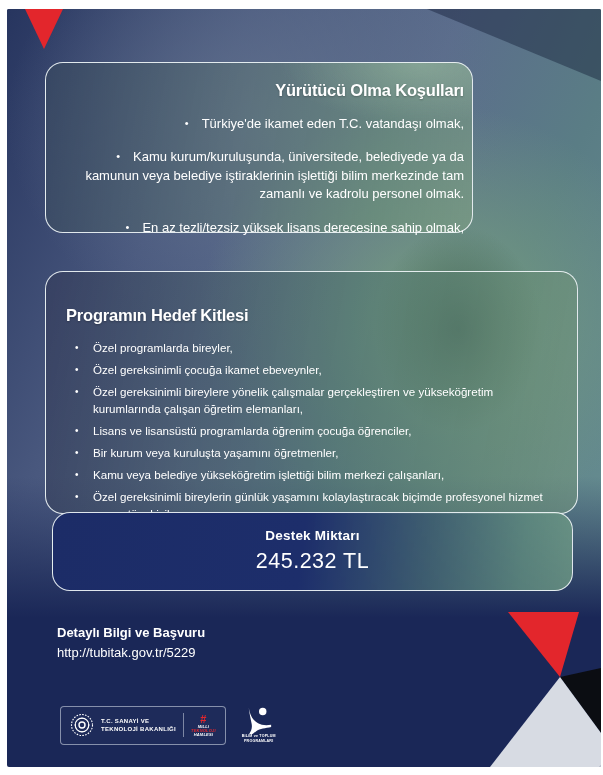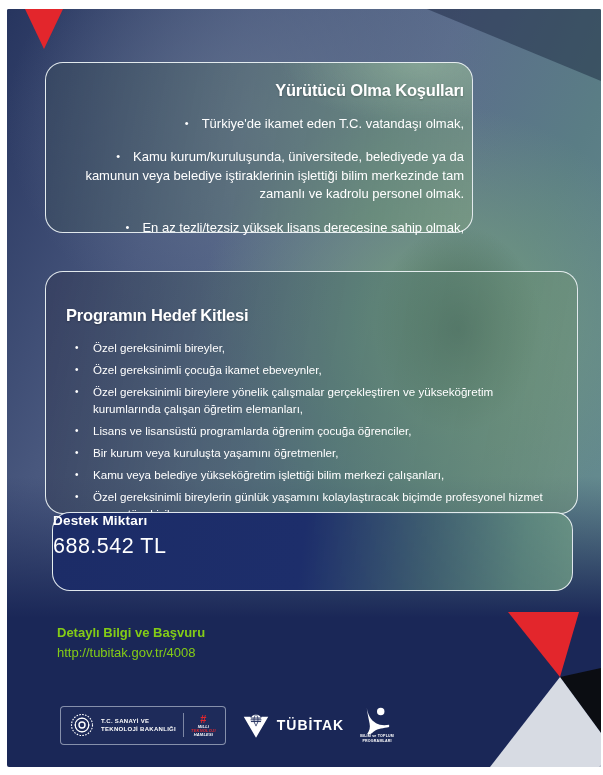--- a/index.html
+++ b/index.html
@@ -34,40 +34,40 @@
       linear-gradient(100deg, rgba(56,72,96,0.72) 0%, rgba(92,115,118,0.62) 45%, rgba(106,144,120,0.66) 78%, rgba(126,158,133,0.60) 100%);
     text-align: right;
   }
   #card-audience{
     left:38px;top:249px;width:533px;height:243px;padding:30px 20px;
     background:
       linear-gradient(100deg, rgba(54,62,94,0.75) 0%, rgba(72,92,106,0.62) 30%, rgba(79,116,110,0.60) 55%, rgba(104,140,118,0.62) 85%, rgba(116,150,126,0.58) 100%);
     margin-top: 13px;
   }
   #card-support{
-    left:45px;top:503px;width:521px;height:79px;text-align:left;
+    left:45px;top:503px;width:521px;height:79px;text-align:center;padding-top:15px;
     background:
       linear-gradient(97deg, #1c2c67 0%, #1d2e6b 48%, rgba(63,95,112,0.92) 72%, rgba(95,138,126,0.85) 90%, rgba(112,156,134,0.8) 100%);
   }
   .card-title{
     font-size:16.5px;font-weight:700;letter-spacing:-0.2px;margin:4px 0 0 0;
     text-shadow:0 1px 2px rgba(0,0,0,0.25);
   }
   
   .b1{font-size:13px;line-height:1.42;margin:15px 0 0 14px;}
   .b1 .dot{margin-left:9px;margin-right:13px;font-size:11px;vertical-align:1px;}
   
   .b2{display:flex;font-size:11.6px;line-height:1.5;margin:0 0 4.5px 0;}
   .b2 .dot{width:9px;margin-left:9px;margin-right:9px;font-size:10px;padding-top:1px;}
   .b2 .txt{flex:1;}
   #card-audience .bullets{margin-top:14px;}
   #support-label{font-size:13.5px;font-weight:700;letter-spacing:0.2px;}
   #support-amount{font-size:21.5px;font-weight:400;margin-top:6px;letter-spacing:0.5px;}
   
-  #contact{position:absolute;left:50px;top:616px;color:#84cc16;}
+  #contact{position:absolute;left:50px;top:616px;color:#ffffff;}
   #contact-title{font-size:13px;font-weight:700;margin:0;}
   #contact-url{font-size:13px;font-weight:400;margin:5px 0 0 0;}
   
   #logos{position:absolute;left:53px;top:695px;height:42px;display:flex;align-items:center;gap:16px;color:#fff;}
   #ministry-box{
     display:flex;align-items:center;height:37px;padding:0 9px;gap:7px;
     border:1px solid rgba(220,228,238,0.55);border-radius:4px;background:rgba(255,255,255,0.02);
   }
   #ministry-text{font-size:6px;font-weight:700;letter-spacing:0.3px;line-height:1.35;}
   #ministry-divider{width:1px;height:24px;background:rgba(220,228,238,0.5);}
@@ -100,21 +100,21 @@
     <p class="b1"><span class="dot">•</span><span>Türkiye'de ikamet eden T.C. vatandaşı olmak,</span></p>
     <p class="b1"><span class="dot">•</span><span>Kamu kurum/kuruluşunda, üniversitede, belediyede ya da kamunun veya belediye iştiraklerinin işlettiği bilim merkezinde tam zamanlı ve kadrolu personel olmak.</span></p>
     <p class="b1"><span class="dot">•</span><span>En az tezli/tezsiz yüksek lisans derecesine sahip olmak,</span></p>
   </div>
 
   <div id="card-audience" class="card">
     <h2 class="card-title">Programın Hedef Kitlesi</h2>
     <div class="bullets">
       <div class="b2">
           <span class="dot">•</span>
-          <span class="txt">Özel gereksinimli bireyler,</span>
+          <span class="txt">Özel programlarda bireyler,</span>
         </div>
       <div class="b2">
           <span class="dot">•</span>
           <span class="txt">Özel gereksinimli çocuğa ikamet ebeveynler,</span>
         </div>
       <div class="b2">
           <span class="dot">•</span>
           <span class="txt">Özel gereksinimli bireylere yönelik çalışmalar gerçekleştiren ve yükseköğretim kurumlarında çalışan öğretim elemanları,</span>
         </div>
       <div class="b2">
@@ -131,26 +131,26 @@
         </div>
       <div class="b2">
           <span class="dot">•</span>
           <span class="txt">Özel gereksinimli bireylerin günlük yaşamını kolaylaştıracak biçimde profesyonel hizmet sunan tüm kişiler.</span>
         </div>
     </div>
   </div>
 
   <div id="card-support" class="card">
     <div id="support-label">Destek Miktarı</div>
-    <div id="support-amount">688.542 TL</div>
+    <div id="support-amount">245.232 TL</div>
   </div>
 
   <div id="contact">
     <p id="contact-title">Detaylı Bilgi ve Başvuru</p>
-    <p id="contact-url">http://tubitak.gov.tr/4008</p>
+    <p id="contact-url">http://tubitak.gov.tr/5229</p>
   </div>
 
   <div id="logos">
 
     <div id="ministry-box">
       <svg width="24" height="24" viewBox="0 0 24 24">
         <circle cx="12" cy="12" r="10.5" fill="none" stroke="#ffffff" stroke-width="1.1" stroke-dasharray="1.6 1.3"></circle>
         <circle cx="12" cy="12" r="6.8" fill="none" stroke="#ffffff" stroke-width="1.2"></circle>
         <circle cx="12" cy="12" r="3" fill="none" stroke="#ffffff" stroke-width="1.4"></circle>
         <path d="M12 4.2 L13 6 L11 6 Z M12 19.8 L13 18 L11 18 Z M4.2 12 L6 11 L6 13 Z M19.8 12 L18 11 L18 13 Z" fill="#ffffff"></path>
@@ -161,29 +161,20 @@
       </div>
       <div id="ministry-divider"></div>
       <div id="hamle">
         <span class="hash">#</span>
         <span class="hl">MİLLİ</span>
         <span class="hl red">TEKNOLOJİ</span>
         <span class="hl">HAMLESİ</span>
       </div>
     </div>
 
-    <div id="tubitak-logo">
-      <svg width="28" height="27" viewBox="0 0 32 30">
-        <path d="M2 5 L16 29 L30 5 L22.5 5 L16 16 L9.5 5 Z" fill="#ffffff"></path>
-        <circle cx="16" cy="8.5" r="6.2" fill="#ffffff"></circle>
-        <path d="M10.2 6.5 H21.8 M9.8 8.5 H22.2 M10.2 10.5 H21.8" stroke="#1a2757" stroke-width="1.1"></path>
-        <path d="M16 2.3 C13 5 13 12 16 14.7 C19 12 19 5 16 2.3 Z" fill="none" stroke="#1a2757" stroke-width="0.9"></path>
-      </svg>
-      <span id="tubitak-label">TÜBİTAK</span>
-    </div>
 
     <div id="bilim-logo">
       <svg width="30" height="28" viewBox="0 0 32 30">
         <circle cx="20" cy="6" r="4" fill="#ffffff"></circle>
         <path d="M5 2 C6.5 10 9 15 15 18.5 C18.5 20.5 24 21 29 20 L29 22.5 C23 24 17 24 13 27 C11.5 28.2 10 29.5 9 30 L5.5 30 C8 26.5 9 23 8 18.5 C7 13.5 5.5 7 5 2 Z" fill="#ffffff"></path>
       </svg>
       <span class="bl">BİLİM ve TOPLUM</span>
       <span class="bl">PROGRAMLARI</span>
     </div>
 

